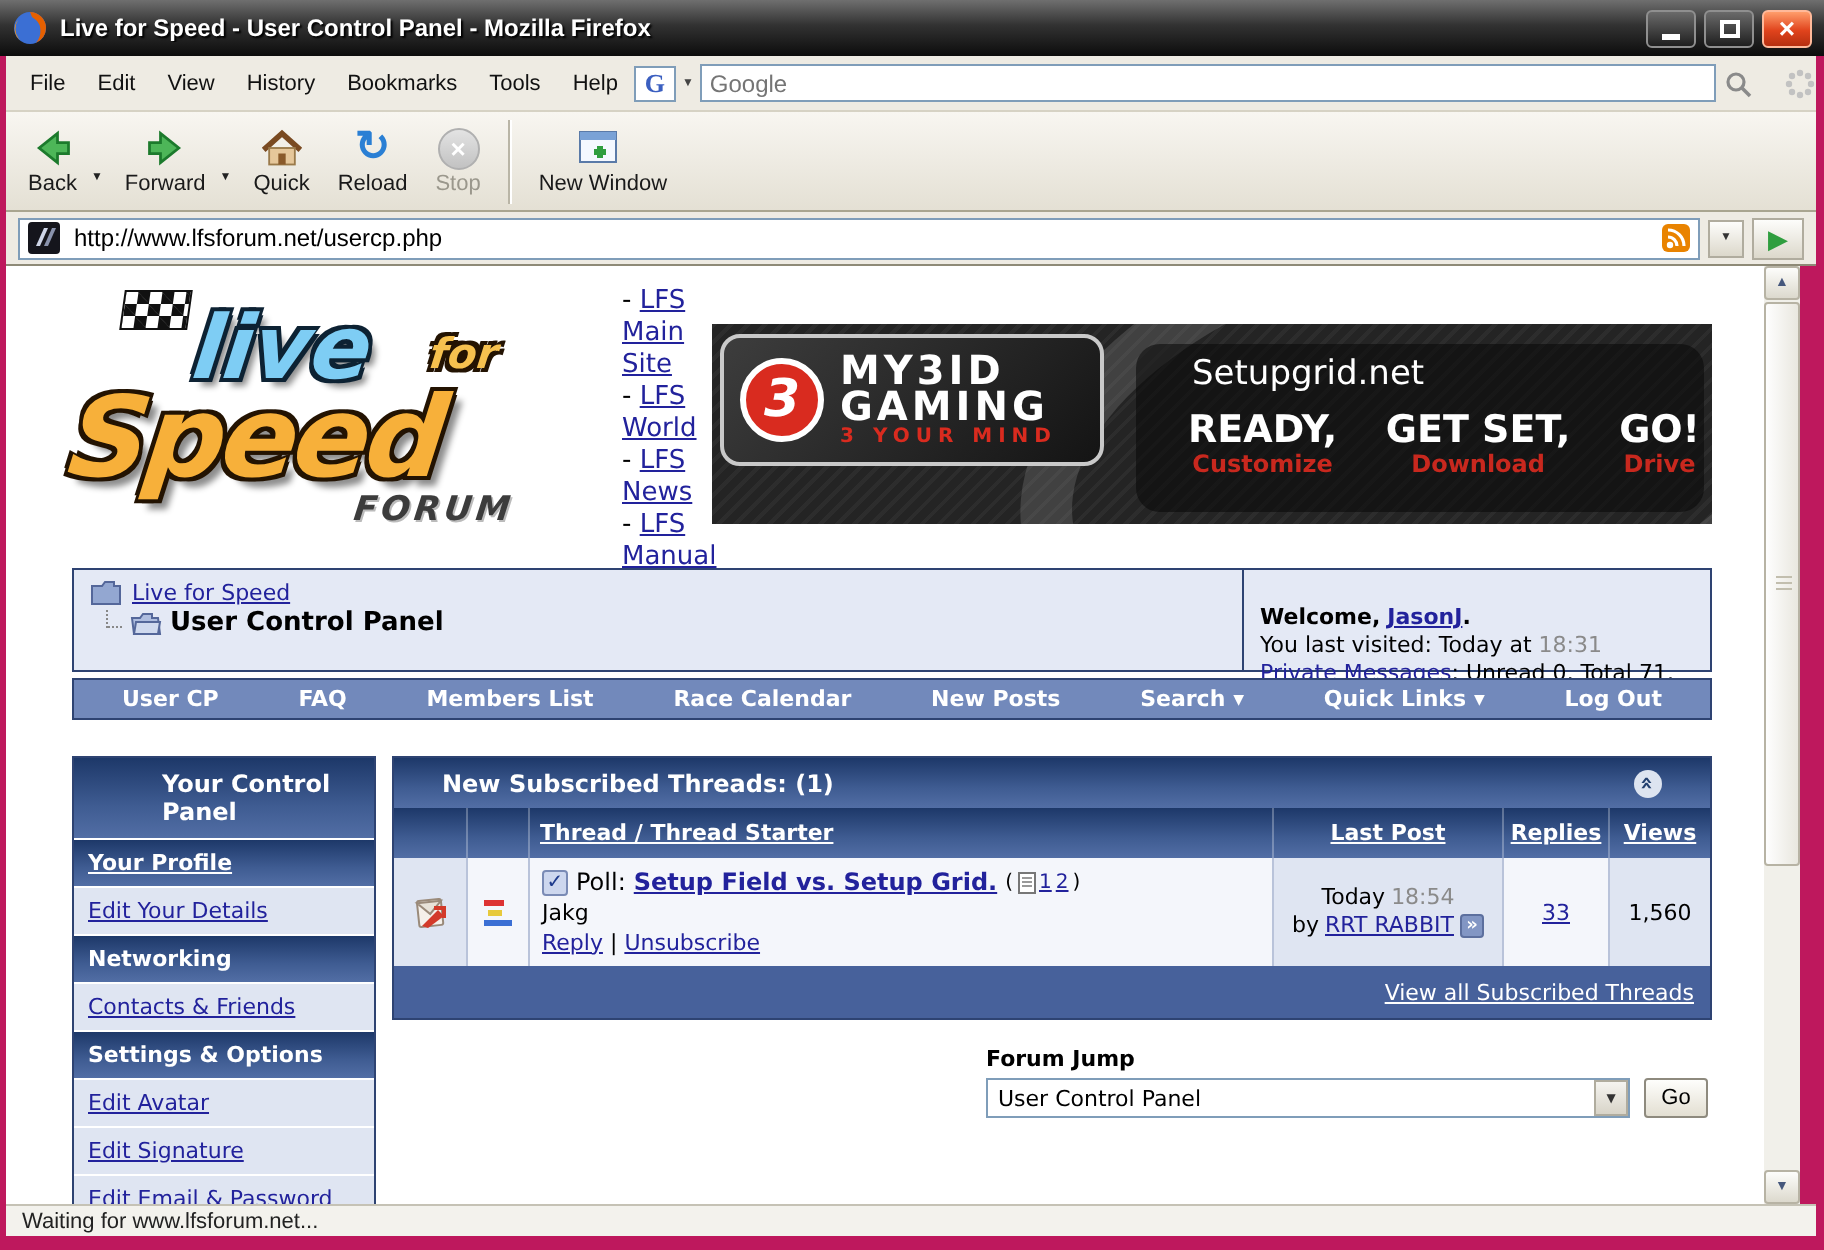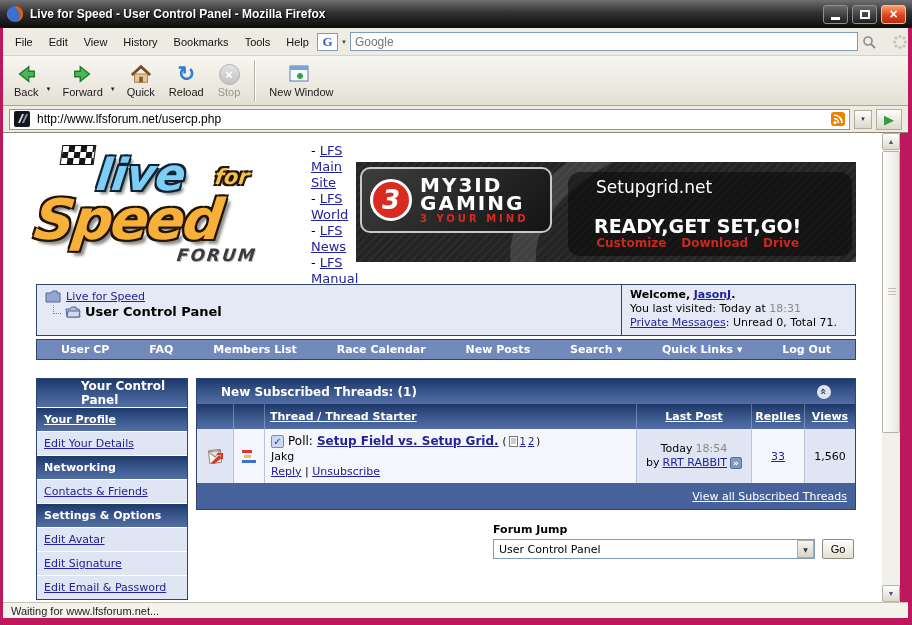--- a/index.html
+++ b/index.html
@@ -64,47 +64,47 @@
 
   
   .banner{left:353px;top:29px;width:500px;height:100px;background:#242424;overflow:hidden;cursor:pointer;background-image:repeating-linear-gradient(135deg,rgba(255,255,255,.04) 0,rgba(255,255,255,.04) 2px,transparent 2px,transparent 6px);}
   .track-curve{position:absolute;right:-70px;top:-60px;width:420px;height:240px;border:26px solid rgba(170,170,170,.22);border-radius:50%;transform:rotate(-14deg);}
   .brand-box{position:absolute;left:4px;top:5px;width:192px;height:66px;border:2px solid #c9c9c9;border-radius:10px;background:linear-gradient(135deg,#3d3d3d,#141414);display:flex;align-items:center;padding:0 8px;gap:8px;}
   .brand-circle{width:42px;height:42px;border-radius:50%;background:#d92b1f;border:3px solid #fff;color:#fff;font-weight:bold;font-style:italic;font-size:26px;display:flex;align-items:center;justify-content:center;flex:0 0 auto;}
   .brand-lines{color:#fff;font-weight:bold;font-size:20px;line-height:18px;letter-spacing:2px;}
   .brand-tagline{color:#d92b1f;font-size:10px;font-weight:bold;letter-spacing:3px;margin-top:1px;}
   .shade{position:absolute;left:212px;top:10px;right:4px;bottom:6px;background:rgba(8,8,8,.55);border-radius:12px;}
   .sg-site{position:absolute;left:240px;top:15px;color:#fff;font-size:17px;}
-  .sg-steps{position:absolute;left:238px;top:54px;width:256px;display:flex;justify-content:flex-start;}
+  .sg-steps{position:absolute;left:238px;top:43px;width:256px;display:flex;justify-content:space-between;}
   .step{text-align:center;}
   .step-main{color:#fff;font-size:19px;font-weight:bold;line-height:20px;white-space:nowrap;}
   .step-sub{color:#c8281e;font-size:12px;font-weight:bold;}
 
   
   .bc-panel{left:33px;top:151px;width:820px;height:52px;border:1px solid #2e4372;background:#e4e9f5;display:flex;}
   .bc-left{flex:1;padding:5px 8px;}
   .bc-row1{display:flex;align-items:center;gap:5px;}
   .bc-row2{display:flex;align-items:center;gap:4px;margin-top:1px;padding-left:8px;}
   .tree-elbow{width:8px;height:9px;border-left:1px dotted #888;border-bottom:1px dotted #888;margin-bottom:5px;}
   .bc-current{font-weight:bold;font-size:13px;}
-  .welcome{width:234px;border-left:1px solid #2e4372;padding:3px 8px;line-height:14px;font-size:11px;}
+  .welcome{width:234px;border-left:1px solid #2e4372;padding:17px 8px;line-height:14px;font-size:11px;}
   .welcome b{font-weight:bold;}
   .grey{color:#8a8a8a;}
 
   
   .navbar{left:33px;top:206px;width:820px;height:21px;background:#7289bb;border:1px solid #2e4372;display:flex;align-items:center;justify-content:space-between;padding:0 24px;color:#fff;font-weight:bold;font-size:11px;}
   .nav-item{display:flex;align-items:center;gap:4px;cursor:pointer;white-space:nowrap;}
   .nav-caret{font-size:7px;}
 
   
   .tcat{background:linear-gradient(180deg,#1d3869 0%,#3f5c92 60%,#526ea5 100%);color:#fff;}
 
   
   .sidebar{left:33px;top:245px;width:152px;border:1px solid #2e4372;background:#dfe5f2;}
-  .sb-title{height:28px;display:flex;align-items:center;justify-content:center;font-weight:bold;font-size:12px;padding-left:44px;}
+  .sb-title{height:40px;display:flex;align-items:center;justify-content:center;font-weight:bold;font-size:12px;padding-left:44px;}
   .sb-cat{height:24px;display:flex;align-items:center;padding:0 7px;font-weight:bold;font-size:11px;border-top:1px solid #fff;}
   .sb-cat a{color:#fff;}
   .sb-link{height:24px;display:flex;align-items:center;padding:0 7px;border-top:1px solid #fff;background:#dfe5f2;font-size:11px;}
 
   
   .main-panel{left:193px;top:245px;width:660px;border:1px solid #2e4372;}
   .mp-header{height:25px;display:flex;align-items:center;padding:0 24px;font-weight:bold;font-size:12px;}
   .collapse-btn{margin-left:auto;width:14px;height:14px;border-radius:50%;background:#dde4f0;color:#23406f;display:flex;align-items:center;justify-content:center;cursor:pointer;}
   .collapse-glyph{display:block;transform:rotate(90deg);font-size:11px;font-weight:bold;line-height:1;}
   .mp-cols{display:flex;height:25px;background:linear-gradient(180deg,#1d3869 0%,#3f5c92 60%,#526ea5 100%);color:#fff;font-weight:bold;font-size:11px;}

